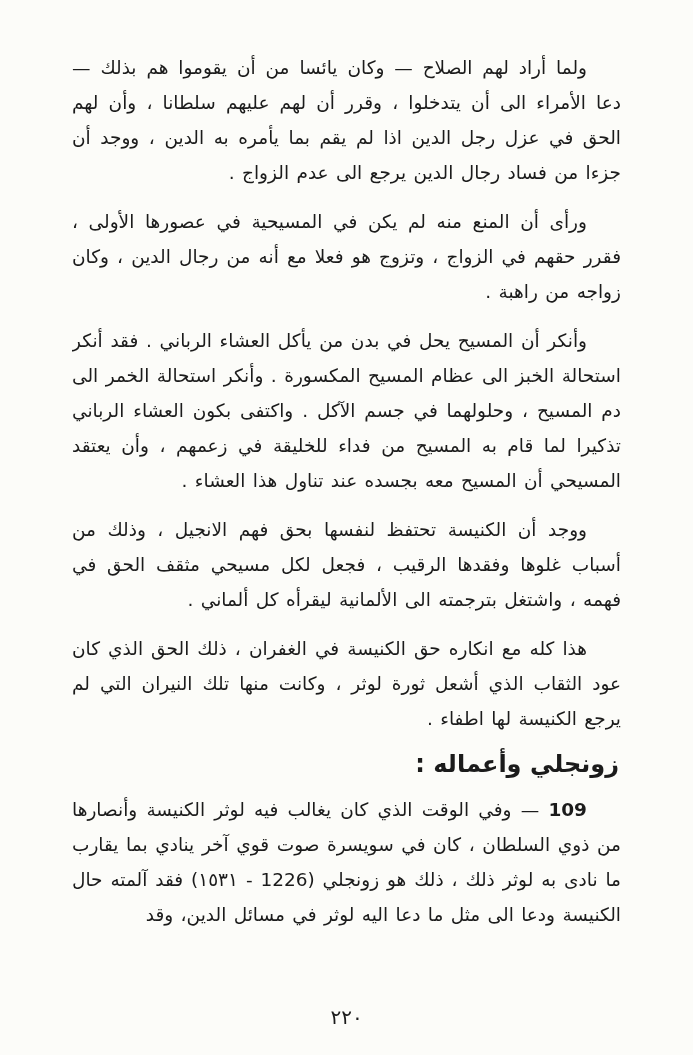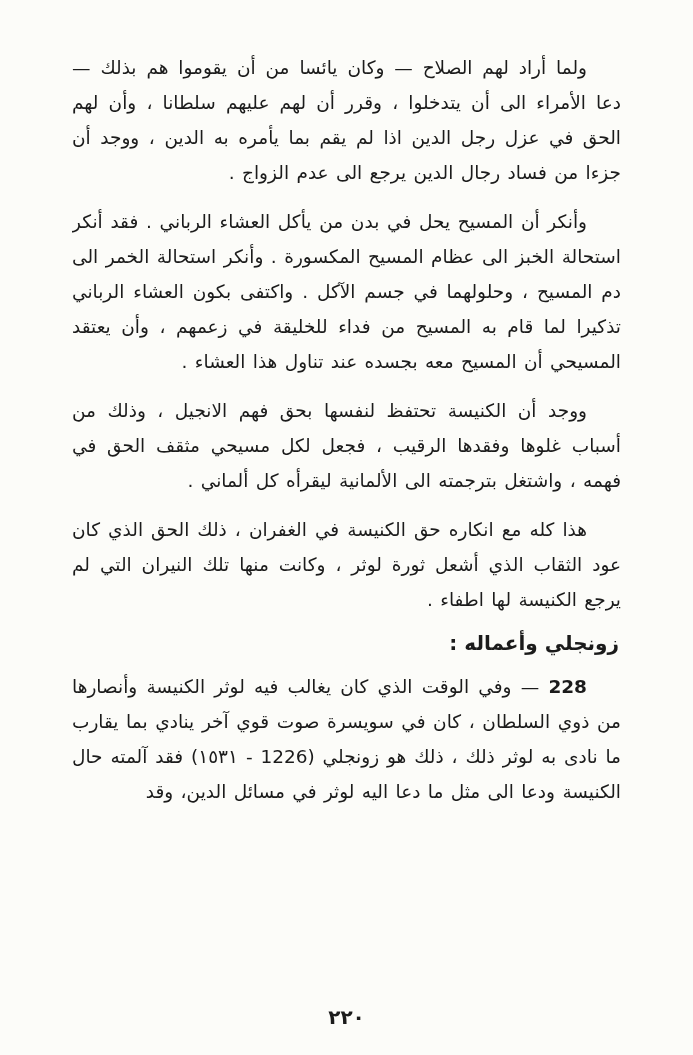--- a/index.html
+++ b/index.html
@@ -26,53 +26,54 @@
   }
   .para {
     font-size: 18.5px;
     line-height: 35px;
     text-align: justify;
     text-indent: 34px;
     margin-bottom: 14px;
     word-spacing: 1.5px;
   }
   .section-heading {
-    font-size: 20px;
+    font-size: 24px;
     font-weight: bold;
     margin: 4px 0 14px 0;
     text-indent: 2px;
   }
   .numbered .para-number {
     font-weight: bold;
   }
   .page-number {
     flex-shrink: 0;
     margin-top: auto;
     text-align: center;
     font-size: 20px;
-    font-weight: bold;
+    font-weight: normal;
     letter-spacing: 3px;
     padding-top: 8px;
   }
 </style>
 </head>
 <body>
 
 <div class="page">
   <div class="text-block">
 
     <p class="para">ولما أراد لهم الصلاح — وكان يائسا من أن يقوموا هم بذلك — دعا الأمراء الى أن يتدخلوا ، وقرر أن لهم عليهم سلطانا ، وأن لهم الحق في عزل رجل الدين اذا لم يقم بما يأمره به الدين ، ووجد أن جزءا من فساد رجال الدين يرجع الى عدم الزواج .</p>
+    <p class="para">ورأى أن المنع منه لم يكن في المسيحية في عصورها الأولى ، فقرر حقهم في الزواج ، وتزوج هو فعلا مع أنه من رجال الدين ، وكان زواجه من راهبة .</p>
     <p class="para">وأنكر أن المسيح يحل في بدن من يأكل العشاء الرباني . فقد أنكر استحالة الخبز الى عظام المسيح المكسورة . وأنكر استحالة الخمر الى دم المسيح ، وحلولهما في جسم الآكل . واكتفى بكون العشاء الرباني تذكيرا لما قام به المسيح من فداء للخليقة في زعمهم ، وأن يعتقد المسيحي أن المسيح معه بجسده عند تناول هذا العشاء .</p>
     <p class="para">ووجد أن الكنيسة تحتفظ لنفسها بحق فهم الانجيل ، وذلك من أسباب غلوها وفقدها الرقيب ، فجعل لكل مسيحي مثقف الحق في فهمه ، واشتغل بترجمته الى الألمانية ليقرأه كل ألماني .</p>
     <p class="para">هذا كله مع انكاره حق الكنيسة في الغفران ، ذلك الحق الذي كان عود الثقاب الذي أشعل ثورة لوثر ، وكانت منها تلك النيران التي لم يرجع الكنيسة لها اطفاء .</p>
 
     <h2 class="section-heading">زونجلي وأعماله :</h2>
 
     <p class="para numbered">
-      <span class="para-number">228</span>
+      <span class="para-number">109</span>
       <span class="para-dash">—</span>
       <span class="para-text">وفي الوقت الذي كان يغالب فيه لوثر الكنيسة وأنصارها من ذوي السلطان ، كان في سويسرة صوت قوي آخر ينادي بما يقارب ما نادى به لوثر ذلك ، ذلك هو زونجلي (1226 - ١٥٣١) فقد آلمته حال الكنيسة ودعا الى مثل ما دعا اليه لوثر في مسائل الدين، وقد</span>
     </p>
 
   </div>
 
   <div class="page-number">٢٢٠</div>
 </div>
 
 </body></html>

